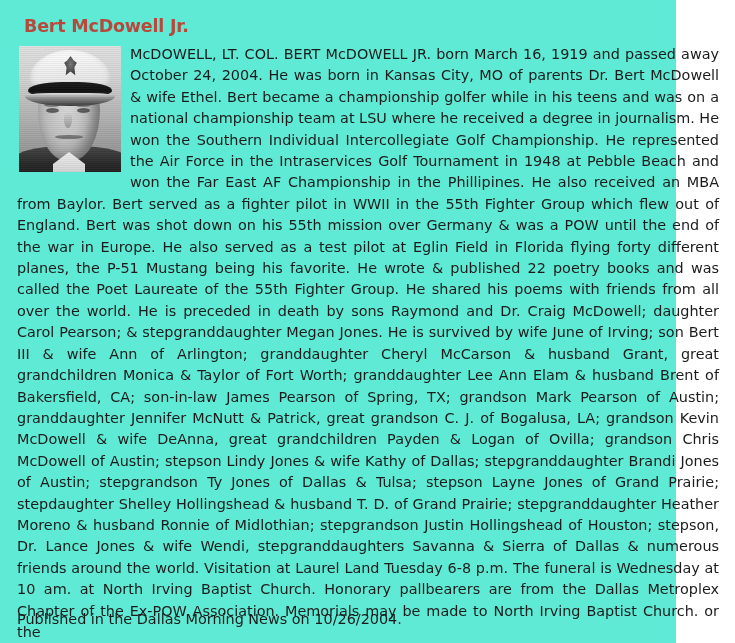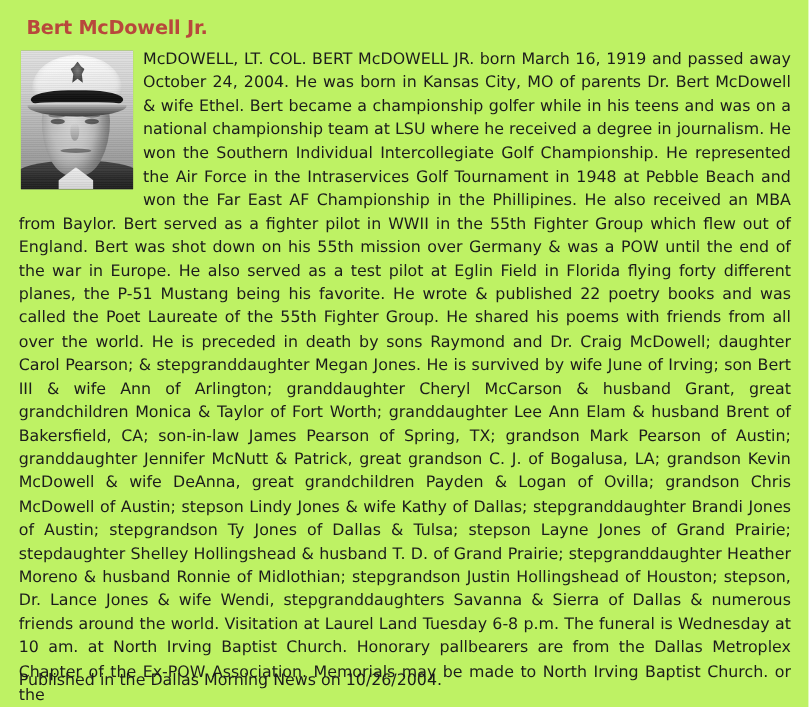--- a/index.html
+++ b/index.html
@@ -10,23 +10,23 @@
   body {
     width: 735px;
     height: 643px;
     overflow: hidden;
     font-family: "DejaVu Sans", sans-serif;
     color: #1a1a1a;
   }
 
   .page {
     position: relative;
-    width: 735px;
+    width: 676px;
     height: 643px;
-    background: #bef264;
+    background: #5eead4;
     box-sizing: border-box;
     padding: 0;
   }
 
   .obit-title {
     position: absolute;
     left: 24px;
     top: 16px;
     font-family: "DejaVu Sans", sans-serif;
     font-weight: bold;

